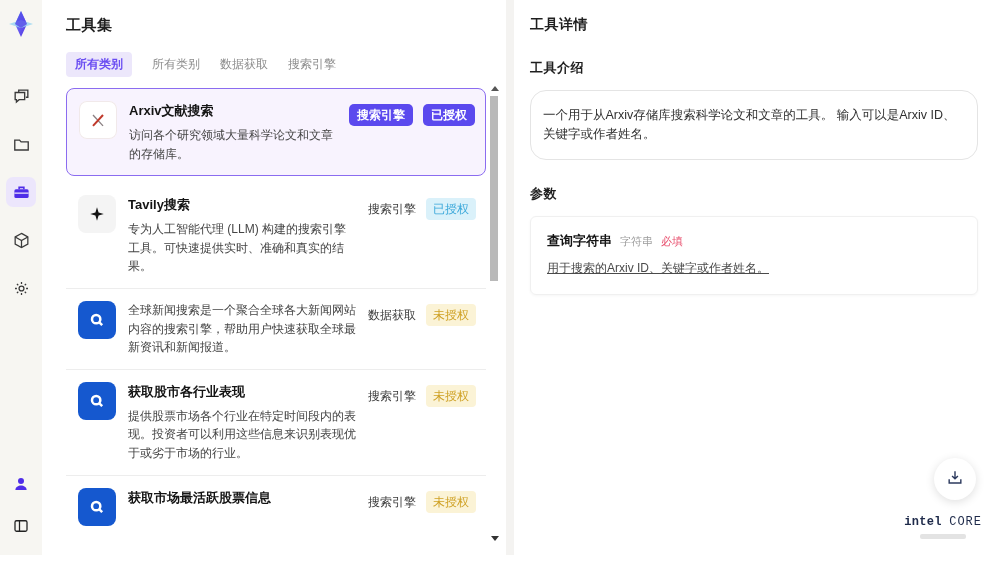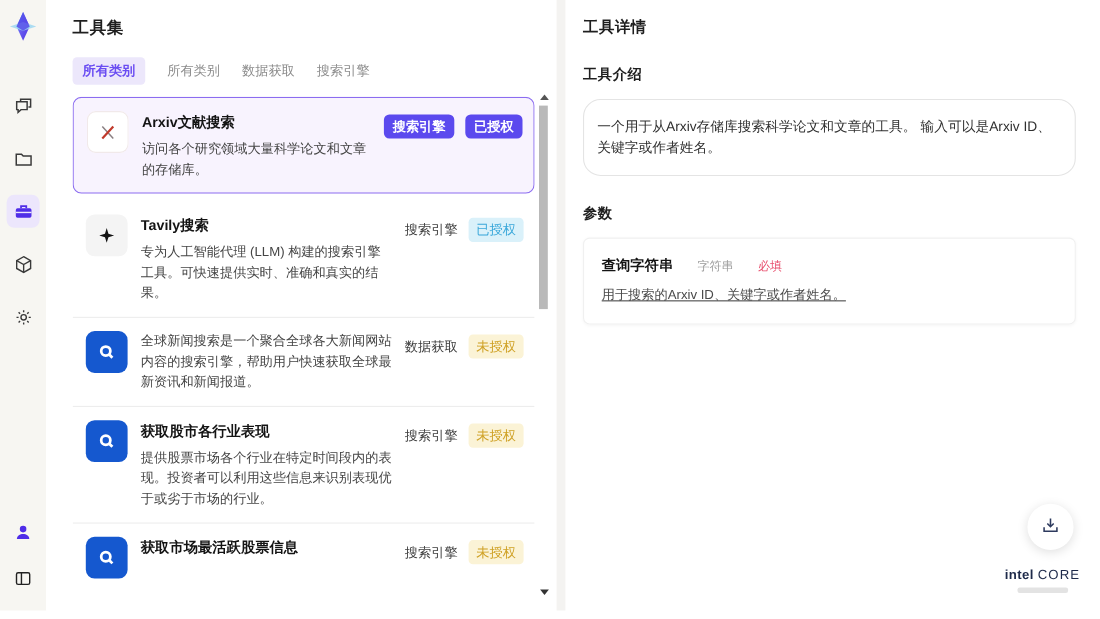--- a/index.html
+++ b/index.html
@@ -92,34 +92,34 @@
   .detail-title { font-size:14px; font-weight:bold; letter-spacing:.5px; }
   .section-heading { font-size:13px; font-weight:bold; margin-top:25px; letter-spacing:.5px; }
   .intro-box {
     margin-top:13px; border:1px solid #e4e4e4; border-radius:16px;
     padding:15px 12px; font-size:12.5px; color:#303030; line-height:1.5;
   }
   .param-card {
     margin-top:13px; border:1px solid #f0f0f0; border-radius:6px;
     padding:15px 16px 17px; box-shadow:0 1px 3px rgba(0,0,0,.04);
   }
-  .param-head { display:flex; gap:22px; align-items:baseline; }
+  .param-head { display:flex; gap:8px; align-items:baseline; }
   .param-name { font-size:13px; font-weight:bold; color:#141414; }
   .param-type { font-size:11px; color:#9b9b9b; }
   .param-required { font-size:11px; color:#e8506e; }
   .param-desc { margin-top:10px; font-size:12px; color:#4a4a4a;text-decoration:underline; }
 
   
   .fab {
     position:absolute; right:24px; bottom:55px; width:42px; height:42px;
     border-radius:50%; background:#fff; border:none;
     box-shadow:0 2px 10px rgba(0,0,0,.13);
     display:flex; align-items:center; justify-content:center; cursor:pointer;
   }
-  .brand { position:absolute; right:18px; bottom:16px; text-align:center; line-height:1.1; }
+  .brand { position:absolute; right:18px; bottom:16px; text-align:center; line-height:1.1;font-family:Liberation Mono, monospace; }
   .brand-text { font-size:12px; color:#1e2a4a; letter-spacing:.3px; }
   .brand-intel { font-weight:bold; }
   .brand-core { font-weight:normal; letter-spacing:1px; }
   .brand-sub { margin:3px auto 0; width:46px; height:5px; background:#e3e3e3; border-radius:2px; }
 </style>
 </head>
 <body>
 
 <div class="app">
 

